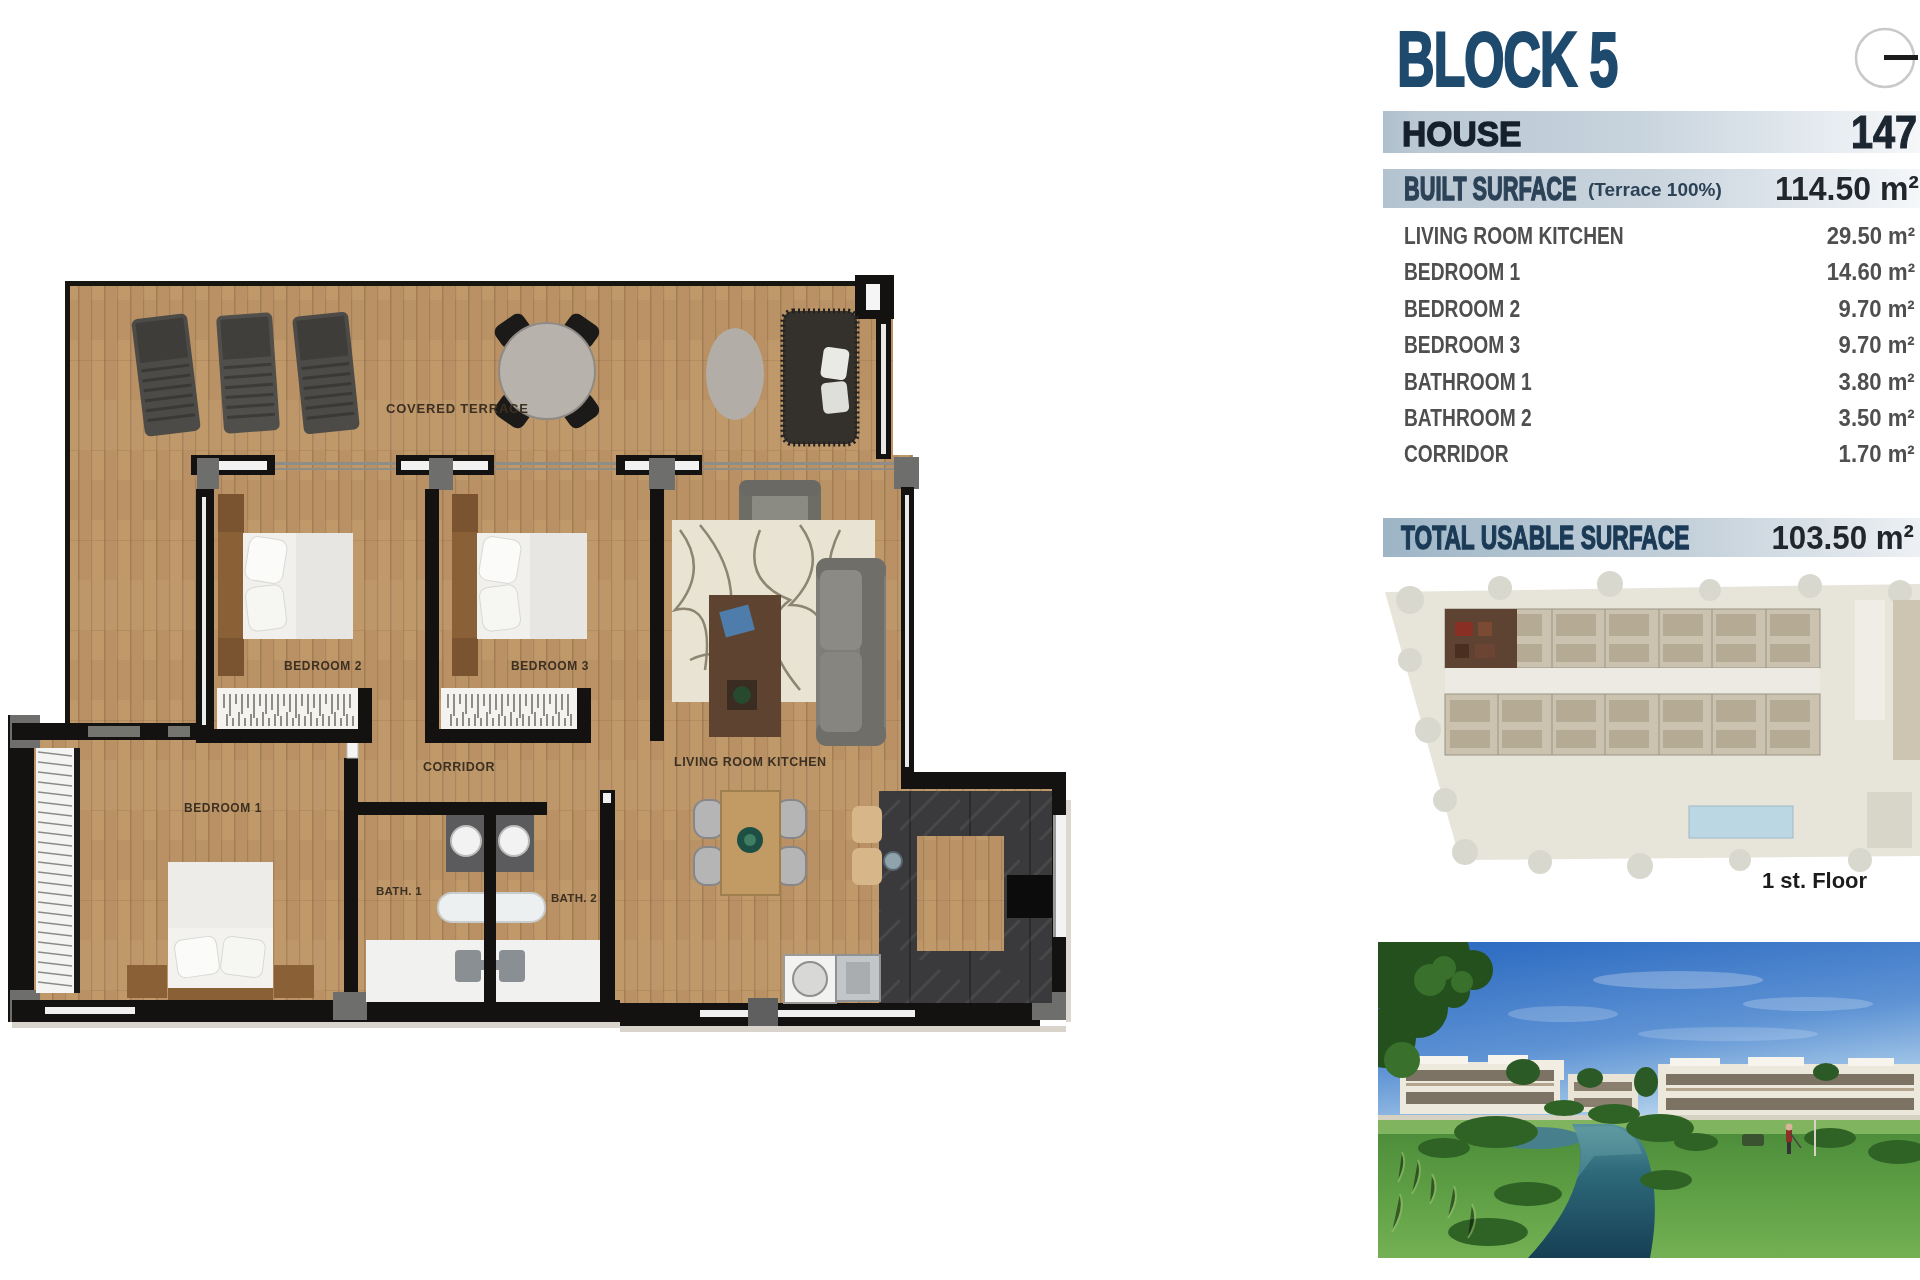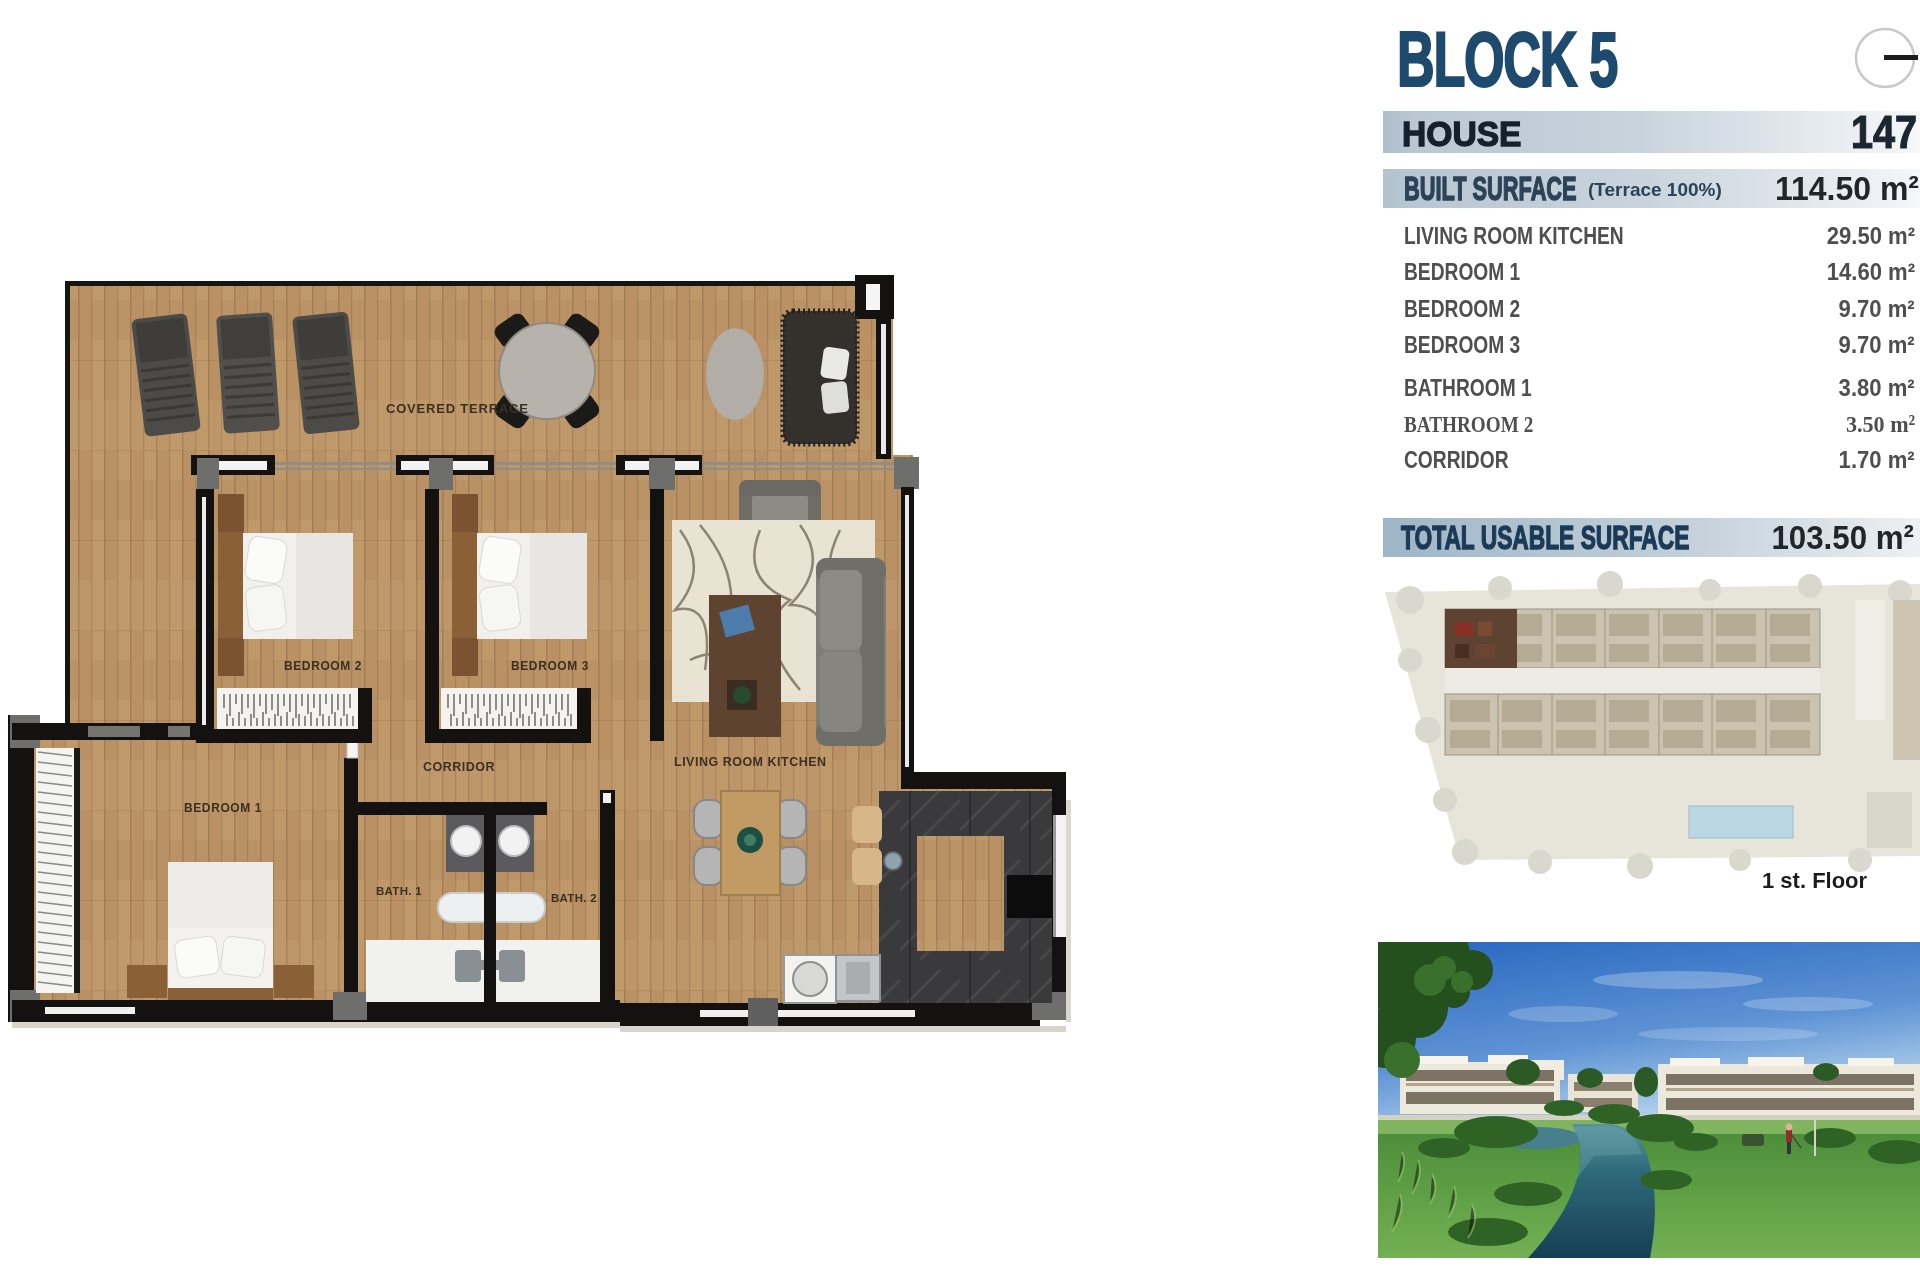--- a/index.html
+++ b/index.html
@@ -361,22 +361,22 @@
 <div class="abs" style="left:1383px;top:169px;width:537px;height:39px;background:linear-gradient(90deg,#b2c3cf 0%,#bac8d4 10%,#c9d4dd 50%,#e2e8ee 80%,#f5f7f9 100%);"></div>
 <div class="abs" style="left:1404px;top:169px;font-size:33px;line-height:39px;font-weight:bold;color:#2c4257;white-space:nowrap;-webkit-text-stroke:1.4px #2c4257;transform:scaleX(0.66);transform-origin:left top;">BUILT SURFACE</div>
 <div class="abs" style="left:1588px;top:169px;font-size:19px;line-height:42px;font-weight:bold;color:#2c4257;white-space:nowrap;">(Terrace 100%)</div>
 <div class="abs" style="left:1700px;top:169px;width:219px;text-align:right;font-size:34px;line-height:39px;font-weight:bold;color:#20262c;transform:scaleX(0.94);transform-origin:right top;">114.50 m²</div>
 
 <div class="abs" style="left:1404px;top:218px;width:511px;font-size:24px;color:#4f4f4f;font-weight:bold;">
   <div style="height:36.4px;line-height:36.4px;position:relative;"><span style="display:inline-block;transform:scaleX(0.80);transform-origin:left;">LIVING ROOM KITCHEN</span><span style="position:absolute;right:0;display:inline-block;transform:scaleX(0.92);transform-origin:right;">29.50 m²</span></div>
   <div style="height:36.4px;line-height:36.4px;position:relative;"><span style="display:inline-block;transform:scaleX(0.80);transform-origin:left;">BEDROOM 1</span><span style="position:absolute;right:0;display:inline-block;transform:scaleX(0.92);transform-origin:right;">14.60 m²</span></div>
   <div style="height:36.4px;line-height:36.4px;position:relative;"><span style="display:inline-block;transform:scaleX(0.80);transform-origin:left;">BEDROOM 2</span><span style="position:absolute;right:0;display:inline-block;transform:scaleX(0.92);transform-origin:right;">9.70 m²</span></div>
   <div style="height:36.4px;line-height:36.4px;position:relative;"><span style="display:inline-block;transform:scaleX(0.80);transform-origin:left;">BEDROOM 3</span><span style="position:absolute;right:0;display:inline-block;transform:scaleX(0.92);transform-origin:right;">9.70 m²</span></div>
-  <div style="height:36.4px;line-height:36.4px;position:relative;margin-top:6px;"><span style="display:inline-block;transform:scaleX(0.80);transform-origin:left;">BATHROOM 1</span><span style="position:absolute;right:0;display:inline-block;transform:scaleX(0.92);transform-origin:right;">3.80 m²</span></div>
-  <div style="height:36.4px;line-height:36.4px;position:relative;font-family:Liberation Serif, serif;"><span style="display:inline-block;transform:scaleX(0.80);transform-origin:left;">BATHROOM 2</span><span style="position:absolute;right:0;display:inline-block;transform:scaleX(0.92);transform-origin:right;">3.50 m²</span></div>
+  <div style="height:36.4px;line-height:36.4px;position:relative;"><span style="display:inline-block;transform:scaleX(0.80);transform-origin:left;">BATHROOM 1</span><span style="position:absolute;right:0;display:inline-block;transform:scaleX(0.92);transform-origin:right;">3.80 m²</span></div>
+  <div style="height:36.4px;line-height:36.4px;position:relative;"><span style="display:inline-block;transform:scaleX(0.80);transform-origin:left;">BATHROOM 2</span><span style="position:absolute;right:0;display:inline-block;transform:scaleX(0.92);transform-origin:right;">3.50 m²</span></div>
   <div style="height:36.4px;line-height:36.4px;position:relative;"><span style="display:inline-block;transform:scaleX(0.80);transform-origin:left;">CORRIDOR</span><span style="position:absolute;right:0;display:inline-block;transform:scaleX(0.92);transform-origin:right;">1.70 m²</span></div>
 </div>
 
 <div class="abs" style="left:1383px;top:518px;width:537px;height:39px;background:linear-gradient(90deg,#9db5c6 0%,#a9bdcc 15%,#c2cfd9 55%,#dde4ea 85%,#eef1f4 100%);"></div>
 <div class="abs" style="left:1401px;top:518px;font-size:33px;line-height:39px;font-weight:bold;color:#1b3a56;white-space:nowrap;-webkit-text-stroke:1.4px #1b3a56;transform:scaleX(0.69);transform-origin:left top;">TOTAL USABLE SURFACE</div>
 <div class="abs" style="left:1700px;top:518px;width:214px;text-align:right;font-size:34px;line-height:39px;font-weight:bold;color:#20262c;transform:scaleX(0.92);transform-origin:right top;">103.50 m²</div>
 
 <svg class="abs" style="left:1380px;top:570px" width="540" height="330" viewBox="0 0 540 330">
 
   <polygon points="5,22 540,14 540,286 80,290 5,22" fill="#e7e4da"></polygon>

